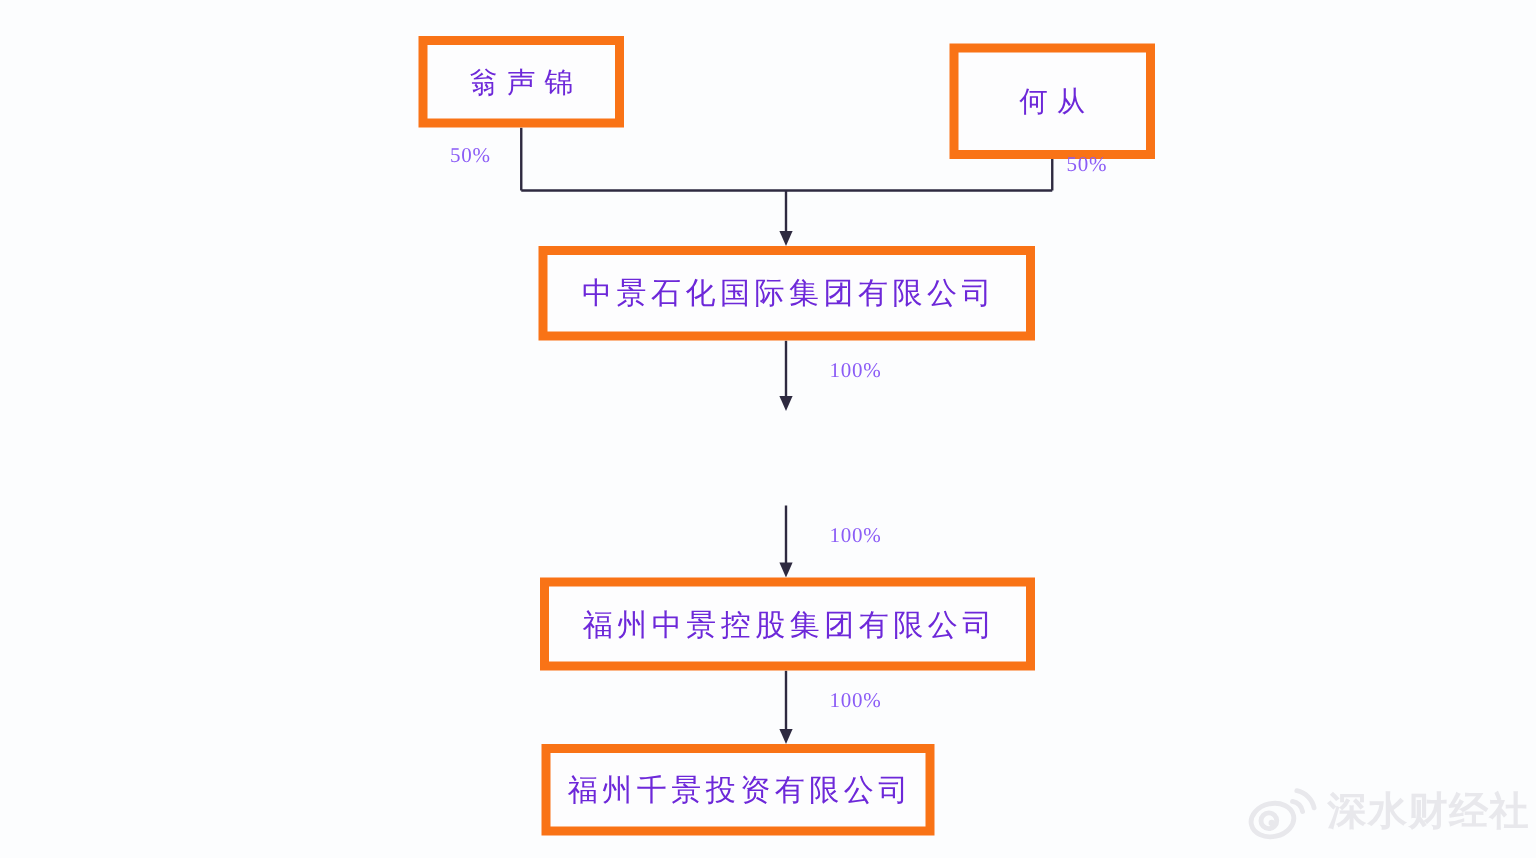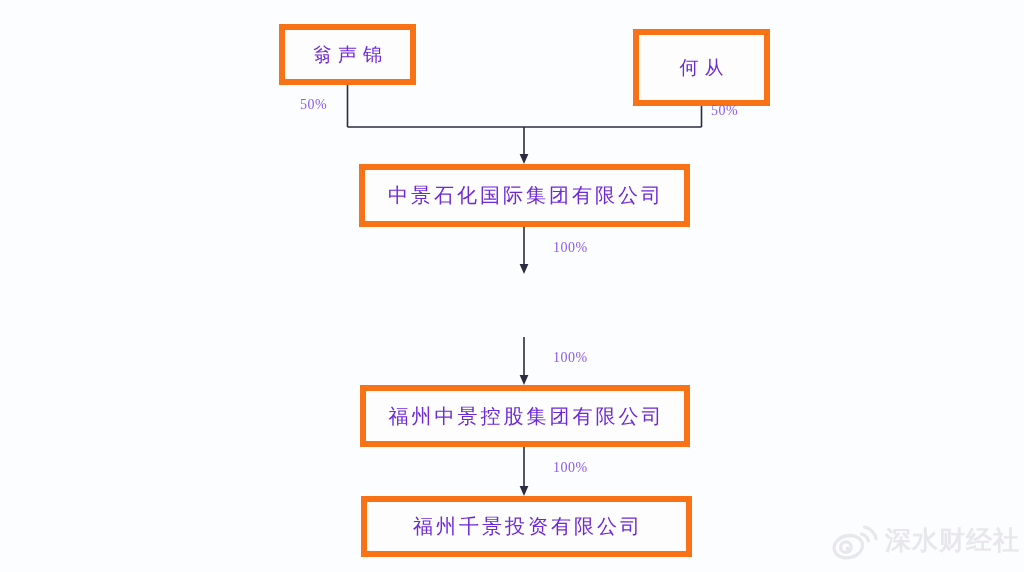--- a/index.html
+++ b/index.html
@@ -76,21 +76,21 @@
   <div class="stake" style="left:553px; top:240px;">100%</div>
   <div class="stake" style="left:553px; top:350px;">100%</div>
   <div class="stake" style="left:553px; top:460px;">100%</div>
 
   <div class="node company" style="left:359px; top:164px; width:331px; height:63px;">
     <span>中景石化国际集团有限公司</span>
   </div>
   <div class="node company" style="left:360px; top:385px; width:330px; height:62px;">
     <span>福州中景控股集团有限公司</span>
   </div>
-  <div class="node company" style="left:361px; top:496px; width:331px; height:61px;">
+  <div class="node company" style="left:361px; top:496px; width:262px; height:61px;">
     <span>福州千景投资有限公司</span>
   </div>
 
   <div class="watermark">
     <svg width="50" height="44" viewBox="0 0 52 46" xmlns="http://www.w3.org/2000/svg">
       <g fill="none" stroke="#e8e8ec" stroke-width="3.4" stroke-linecap="round">
         <ellipse cx="19" cy="30" rx="15" ry="11.5" transform="rotate(-12 19 30)"></ellipse>
         <circle cx="16.5" cy="30.5" r="5.5"></circle>
         <path d="M33 17 a9 9 0 0 1 7 7"></path>
         <path d="M36 9.5 a15.5 15.5 0 0 1 12 12"></path>

